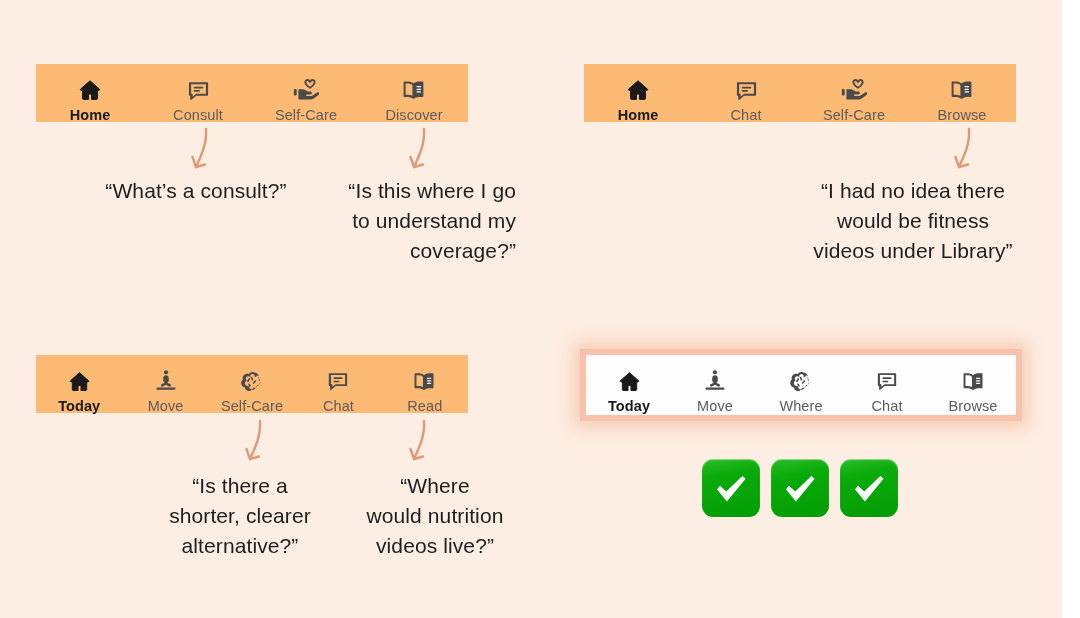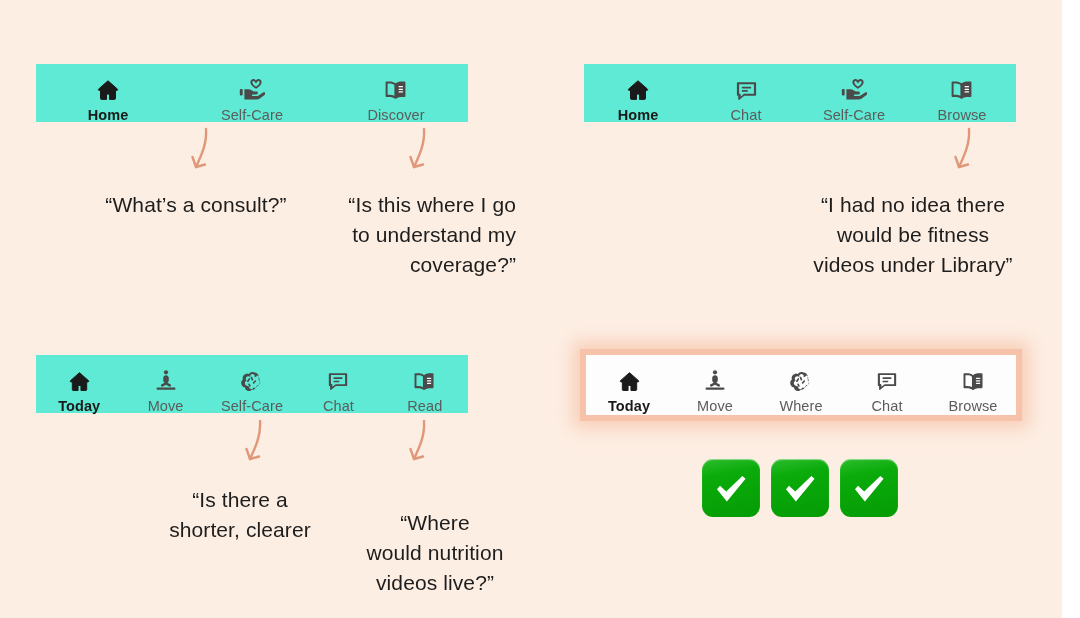--- a/index.html
+++ b/index.html
@@ -24,21 +24,21 @@
     left: 0;
     top: 0;
     width: 1062px;
     height: 618px;
     background: #fdeee3;
   }
 
   
   .navbar {
     position: absolute;
-    background: #5eead4;
+    background: #fdba74;
     display: flex;
     align-items: flex-start;
     justify-content: space-around;
     box-sizing: border-box;
   }
   .navbar.highlight {
     border: 6px solid #f6c3aa;
     box-shadow: 0 0 16px 7px rgba(244, 178, 147, 0.55);
     background: #fdfdfd;
   }
@@ -72,21 +72,20 @@
   .nav-item.active .nav-icon svg { fill: #1a1a1a; stroke: #1a1a1a; }
   .nav-icon svg { fill: #4a4a4a; }
 
   
   .quote {
     position: absolute;
     font-size: 21px;
     line-height: 30px;
     color: #1d1d1d;
     letter-spacing: 0.1px;
-    margin-top: 14px;
   }
   .quote.center { text-align: center; }
   .quote.right { text-align: right; }
 
   
   .arrow {
     position: absolute;
   }
 
   
@@ -157,20 +156,28 @@
     <div class="nav-item active">
       <span class="nav-icon">
           <svg width="24" height="24">
             <use href="#ic-home"></use>
           </svg>
         </span>
       <span class="nav-label">Home</span>
     </div>
     <div class="nav-item">
       <span class="nav-icon">
+          <svg width="23" height="23">
+            <use href="#ic-chat"></use>
+          </svg>
+        </span>
+      <span class="nav-label">Consult</span>
+    </div>
+    <div class="nav-item">
+      <span class="nav-icon">
           <svg width="26" height="24" viewBox="0 0 26 24">
             <use href="#ic-hand-heart"></use>
           </svg>
         </span>
       <span class="nav-label">Self-Care</span>
     </div>
     <div class="nav-item">
       <span class="nav-icon">
           <svg width="24" height="24">
             <use href="#ic-book"></use>
@@ -338,23 +345,24 @@
 
   <div class="quote center" style="left:789px; top:176px; width:248px;">
     <div>“I had no idea there</div>
     <div>would be fitness</div>
     <div>videos under Library”</div>
   </div>
 
   <div class="quote center" style="left:140px; top:471px; width:200px;">
     <div>“Is there a</div>
     <div>shorter, clearer</div>
-  </div>
-
-  <div class="quote center" style="left:335px; top:494px; width:200px;">
+    <div>alternative?”</div>
+  </div>
+
+  <div class="quote center" style="left:335px; top:471px; width:200px;">
     <div>“Where</div>
     <div>would nutrition</div>
     <div>videos live?”</div>
   </div>
 
   <div class="check-row" style="left:702px; top:459px;">
     <div class="check">
       <svg width="40" height="40" viewBox="0 0 36 36">
           <use href="#ic-check"></use>
         </svg>

